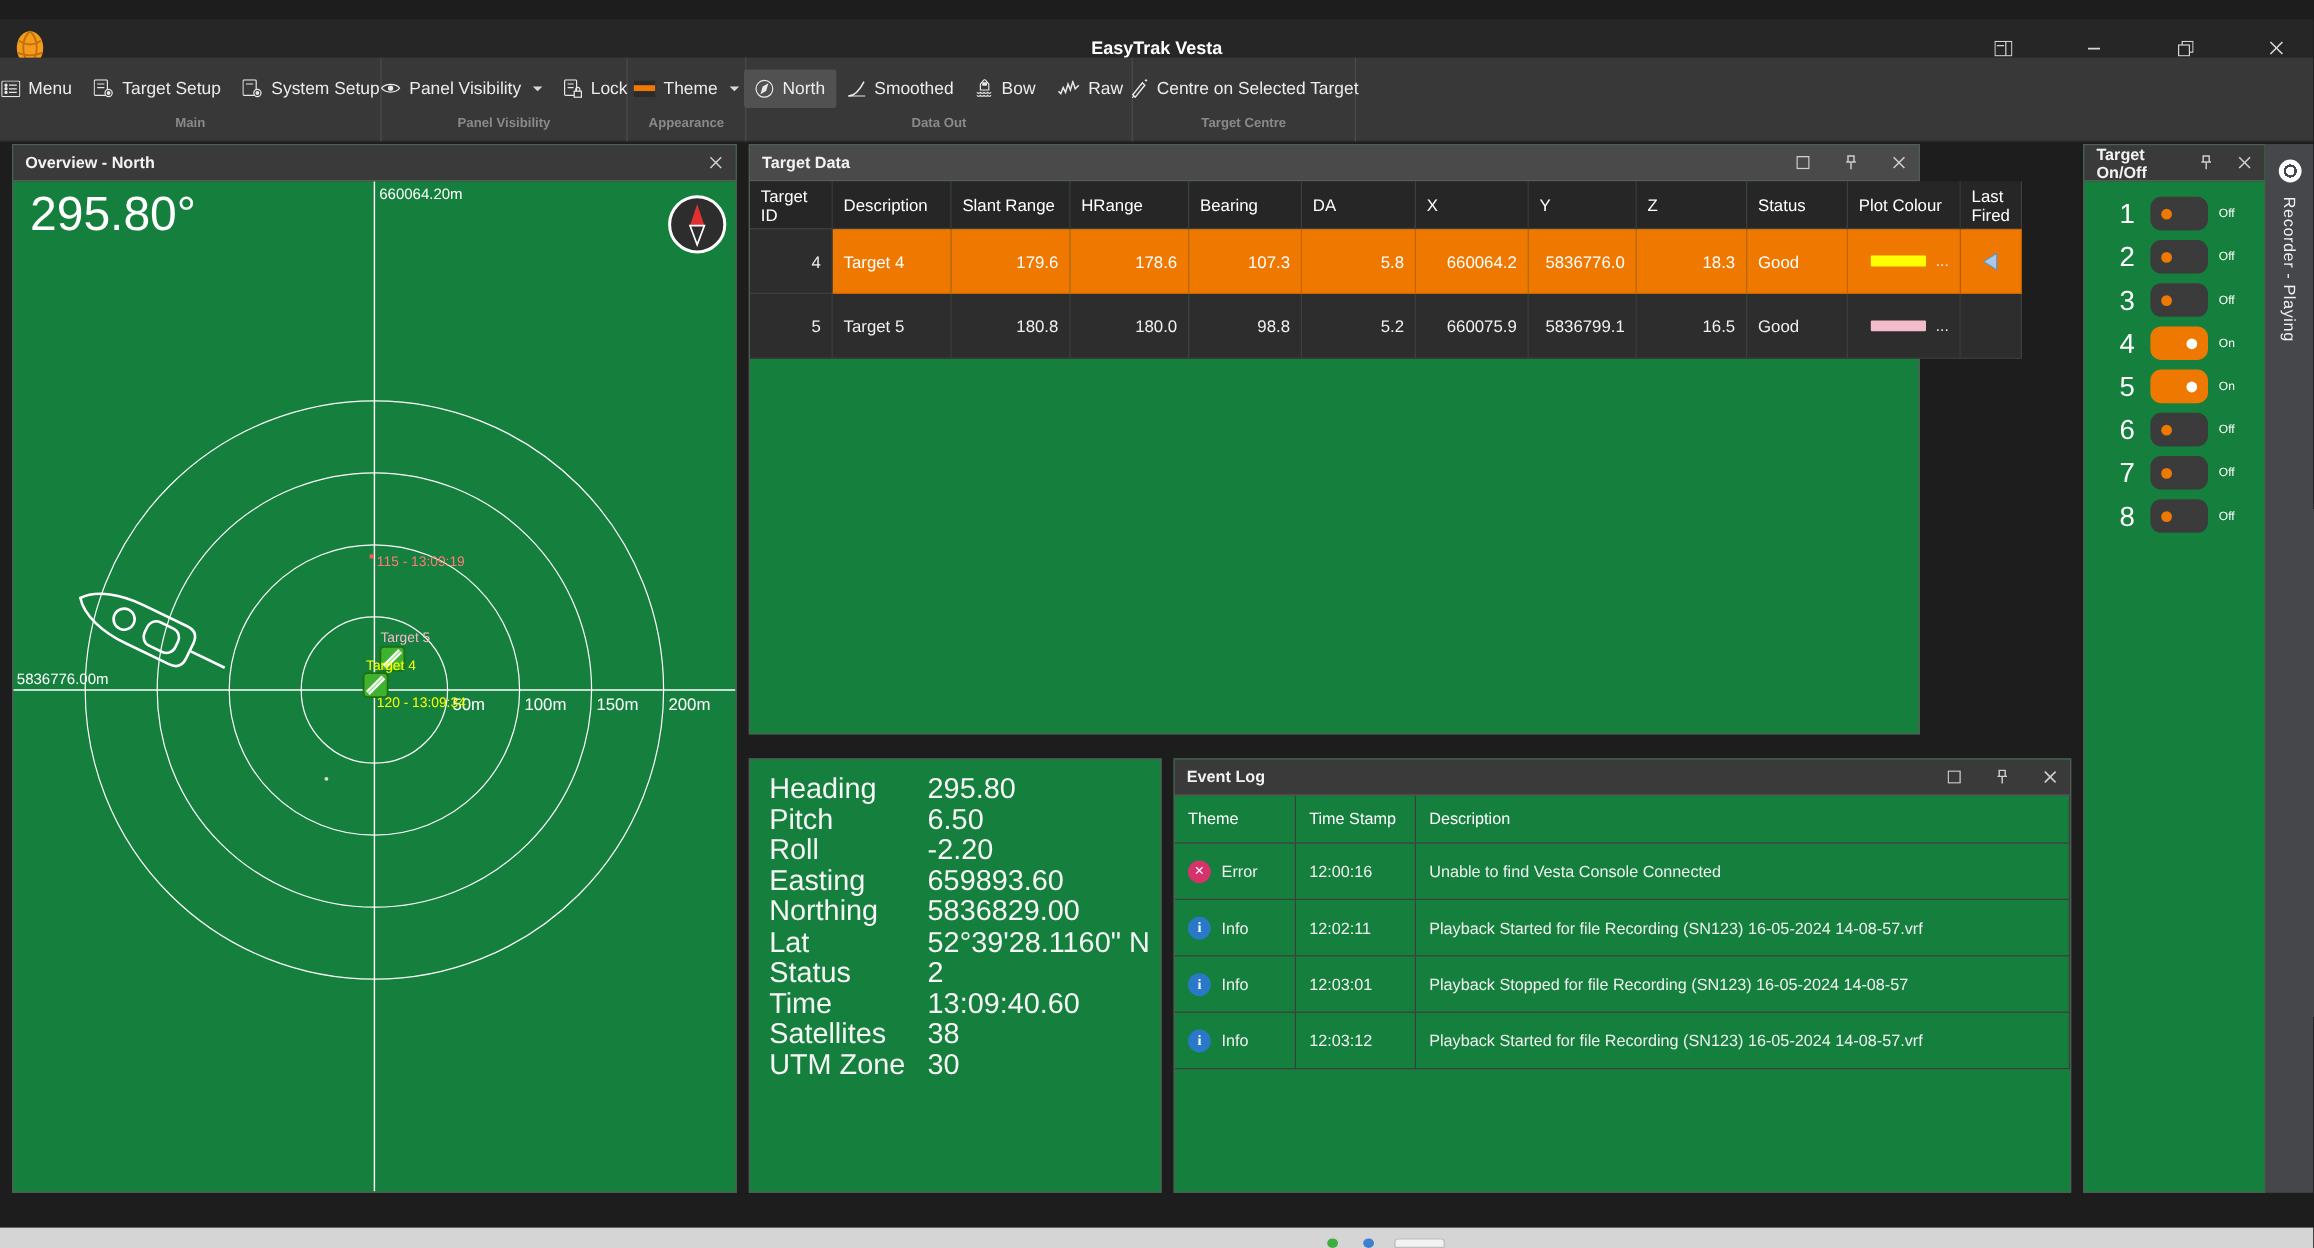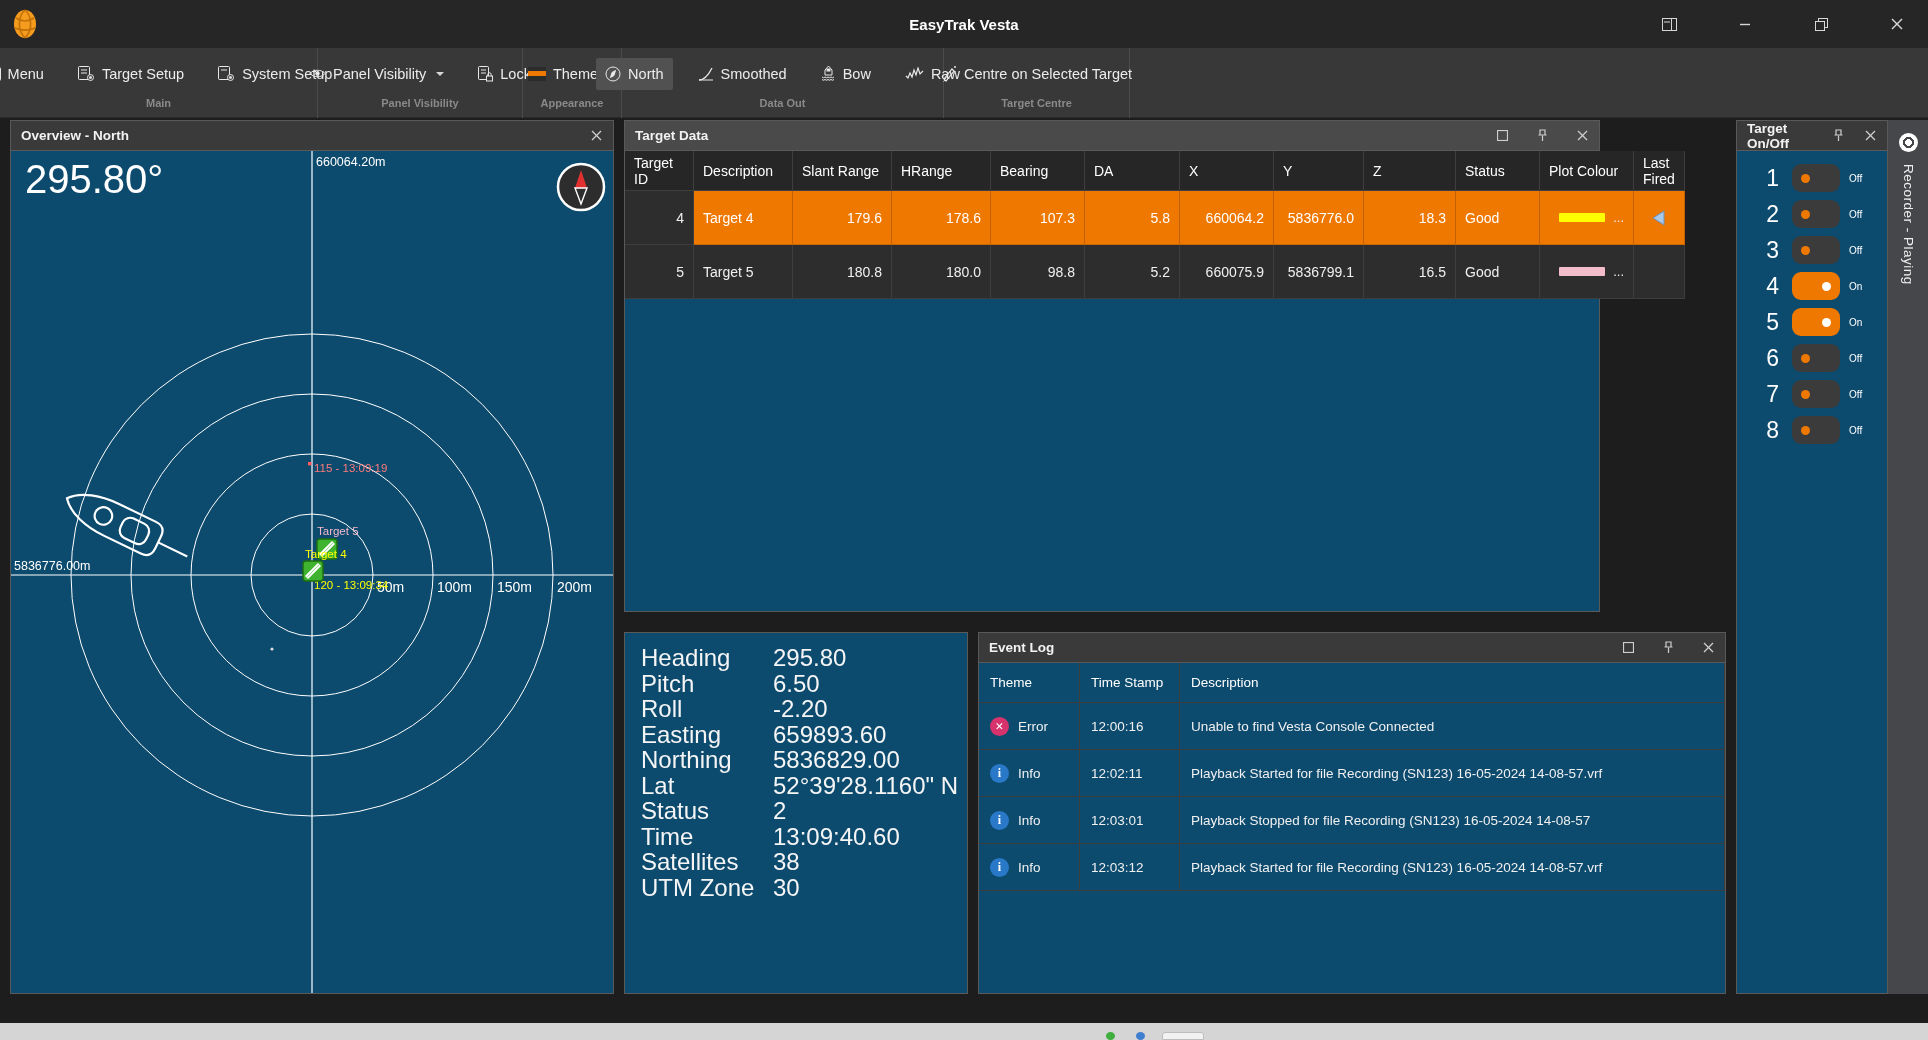--- a/index.html
+++ b/index.html
@@ -2,38 +2,38 @@
 <html style="--accent: #EF7800; --err: #D6336C; --info: #2979C8;"><head>
 <meta charset="utf-8">
 <style>
   :root{ --accent:#EF7800; --err:#D6336C; --info:#2979C8; }
   *{box-sizing:border-box; margin:0; padding:0;}
   html,body{background:#1d1d1d;}
   body{font-family:"Liberation Sans","DejaVu Sans",sans-serif; color:#e8e8e8;}
   #stage{position:relative; width:1928px; height:1040px; background:#1d1d1d; overflow:hidden;}
 
   
-  .titlebar{position:absolute; left:0; top:0; width:100%; height:48px; background:#262626;}
+  .titlebar{position:absolute; left:0; top:16px; width:100%; height:48px; background:#262626;}
   .logo{position:absolute; left:12px; top:8px; width:26px; height:32px;}
   .apptitle{position:absolute; left:0; right:0; top:0; height:48px; display:flex; align-items:center; justify-content:center; font-size:15px; font-weight:bold; color:#fff;}
   .win-controls{position:absolute; right:22px; top:0; height:48px; display:flex; align-items:center; gap:58px;}
   .winbtn{width:18px; height:18px; display:flex; align-items:center; justify-content:center; color:#d6d6d6;}
 
   
   .ribbon{position:absolute; top:48px; left:0; width:100%; height:70px; background:#383838; border-bottom:1px solid #2a2a2a;}
   .rgroup{position:absolute; top:0; height:70px; border-right:1px solid #4b4b4b; display:flex; flex-direction:column;}
-  .rbuttons{flex:1; display:flex; align-items:center; justify-content:center; gap:16px; padding:2px 6px 0 6px;}
+  .rbuttons{flex:1; display:flex; align-items:center; justify-content:center; gap:0; padding:2px 6px 0 6px;}
   .rlabel{height:21px; text-align:center; color:#8a8a8a; font-size:11px; font-weight:bold;}
   .rbtn{display:flex; align-items:center; gap:7px; padding:8px 9px; border-radius:2px; color:#ececec; font-size:14.5px; white-space:nowrap; cursor:default;}
   .rbtn.active{background:#515151;}
   .caret{width:0; height:0; border-left:4px solid transparent; border-right:4px solid transparent; border-top:4px solid #d8d8d8; margin-left:3px;}
   .ric{flex:0 0 auto; display:flex;}
 
   
-  .panel{position:absolute; background:#0c4a6e; border:1px solid #595959;}
+  .panel{position:absolute; background:#15803d; border:1px solid #595959;}
   .phead{height:30px; background:#3a3a3a; display:flex; align-items:center; padding:0 10px; font-size:13.5px; font-weight:bold; color:#f2f2f2; border-bottom:1px solid #595959;}
   .phead .spacer{flex:1;}
   .pctl{display:flex; align-items:center; gap:26px; color:#cfcfcf;}
   .pctl .cbtn{display:flex; align-items:center; justify-content:center; width:14px; height:14px;}
 
   
   #overview{left:10px; top:120px; width:604px; height:874px;}
   .ov-body{position:relative; width:100%; height:842px; overflow:hidden;}
   .bigheading{position:absolute; left:14px; top:6px; font-size:40px; color:#fff; z-index:3;}
   .ovsvg{position:absolute; left:0; top:0;}

